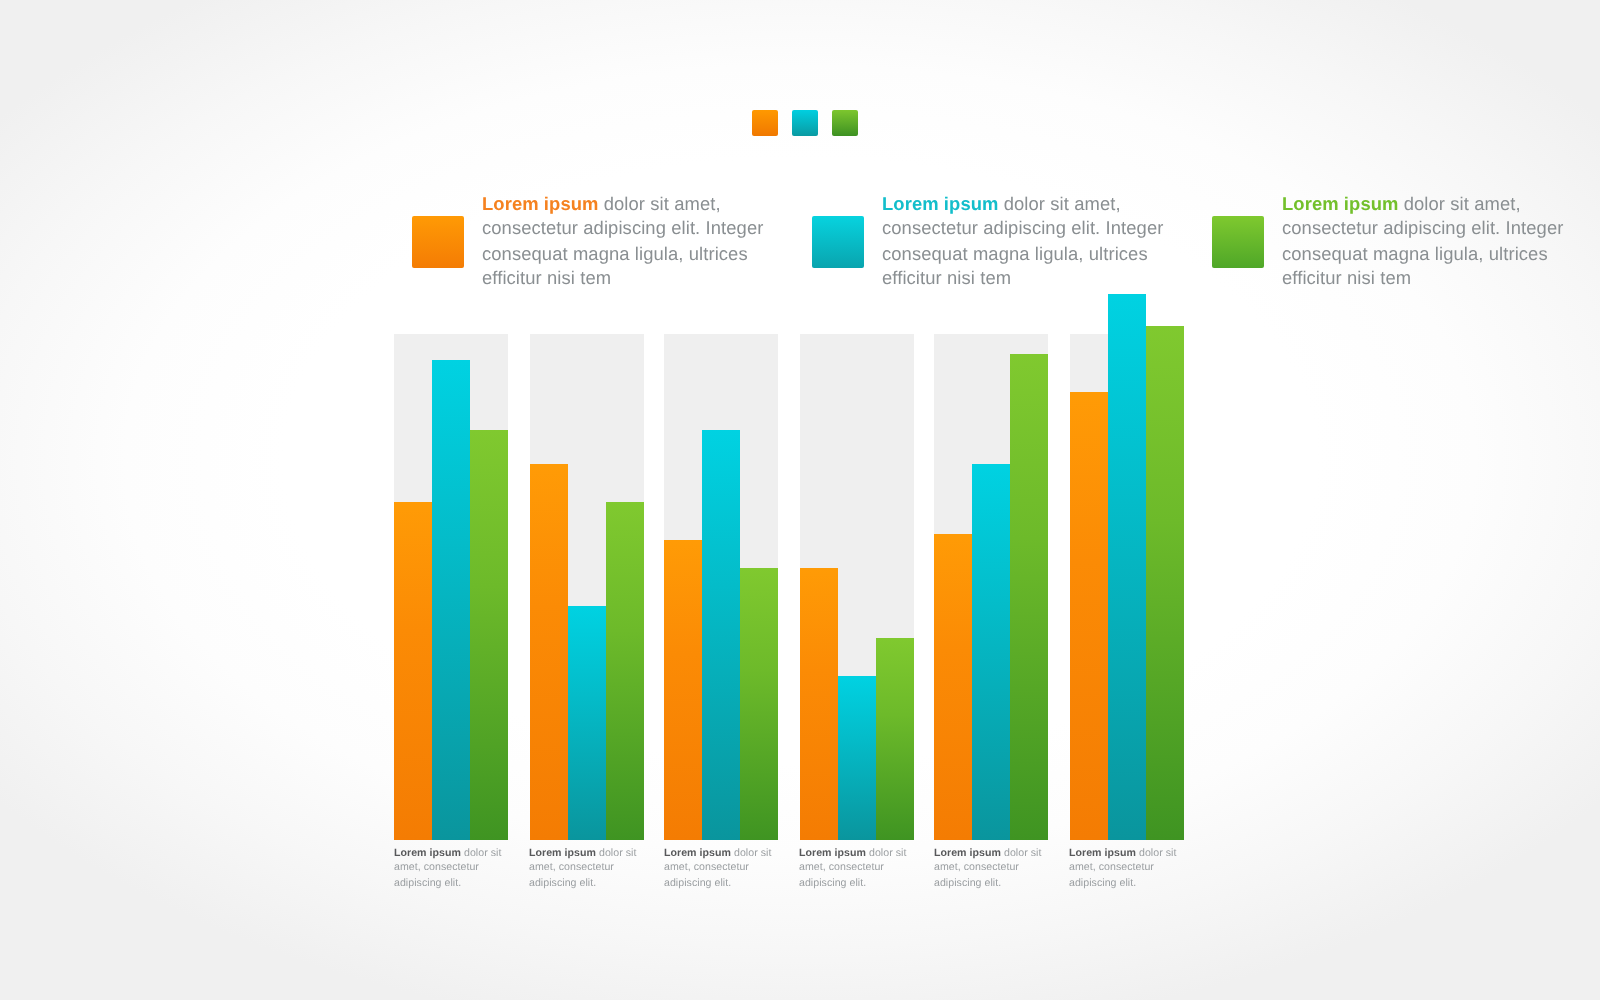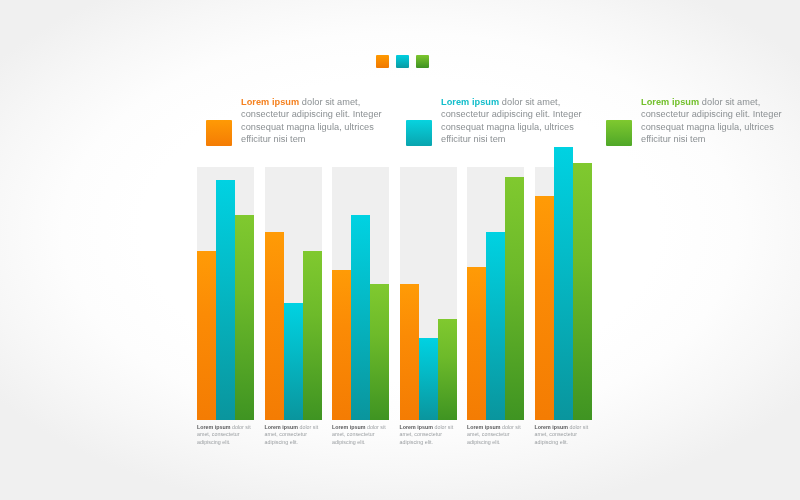--- a/index.html
+++ b/index.html
@@ -42,21 +42,21 @@
   
   #legend {
     position: absolute;
     left: 206px;
     top: 96px;
     display: flex;
     gap: 22px;
   }
   .legend-item {
     display: flex;
-    align-items: flex-end;
+    align-items: center;
     width: 178px;
   }
   .legend-swatch {
     width: 26px;
     height: 26px;
     flex: 0 0 26px;
     margin-right: 9px;
     margin-top: 1px;
     border-radius: 1px;
   }

